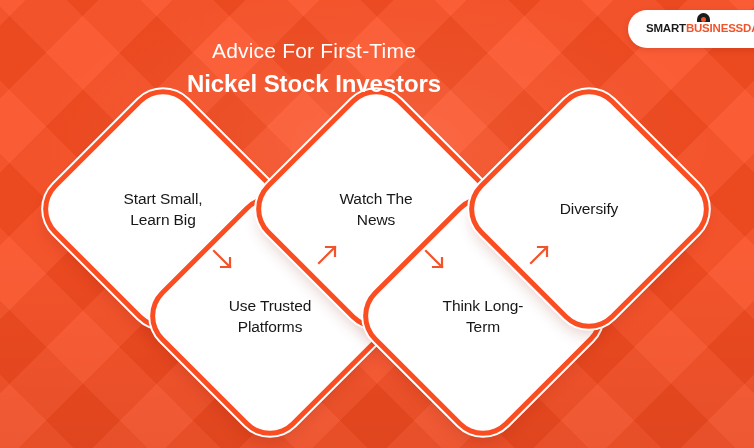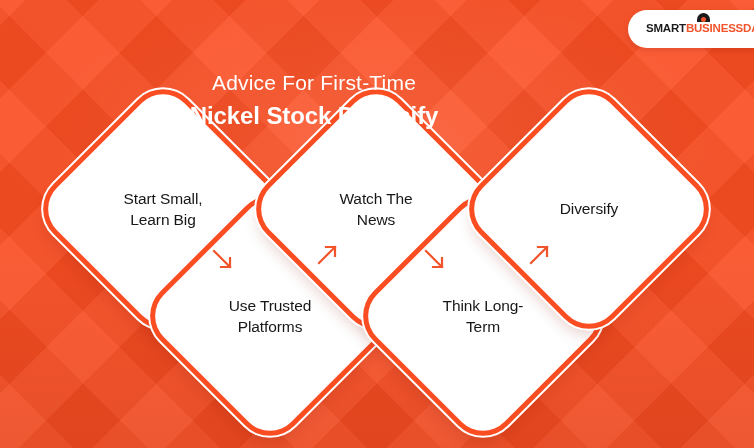--- a/index.html
+++ b/index.html
@@ -100,21 +100,20 @@
   }
 
   
   .title-block {
     position: absolute;
     top: 38px;
     left: 0;
     width: 628px;
     text-align: center;
     z-index: 4;
-    margin-top: 32px;
   }
   .title-line1 {
     color: #ffffff;
     font-size: 21px;
     font-weight: normal;
     letter-spacing: 0.2px;
     line-height: 1.28;
   }
   .title-line2 {
     color: #ffffff;
@@ -187,21 +186,21 @@
   <div class="logo-pill">
     <div class="logo-wrap">
       <span class="logo-smart">SMART</span>
         <span class="logo-rest">BUSINESSDAILY</span>
       <span class="logo-mark"></span>
     </div>
   </div>
 
   <div class="title-block">
     <div class="title-line1">Advice For First-Time</div>
-    <div class="title-line2">Nickel Stock Diversify</div>
+    <div class="title-line2">Nickel Stock Investors</div>
   </div>
 
   <div class="card card-1">
     <div class="card-text">Start Small,
 Learn Big</div>
   </div>
   <div class="card card-2">
     <div class="card-text">Use Trusted
 Platforms</div>
   </div>

